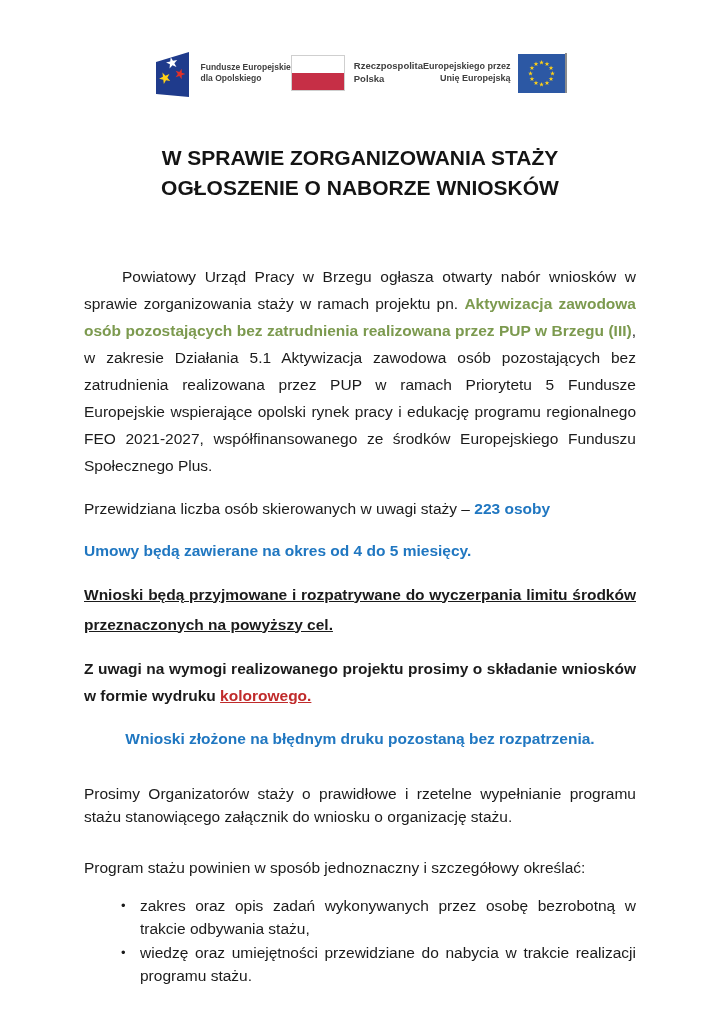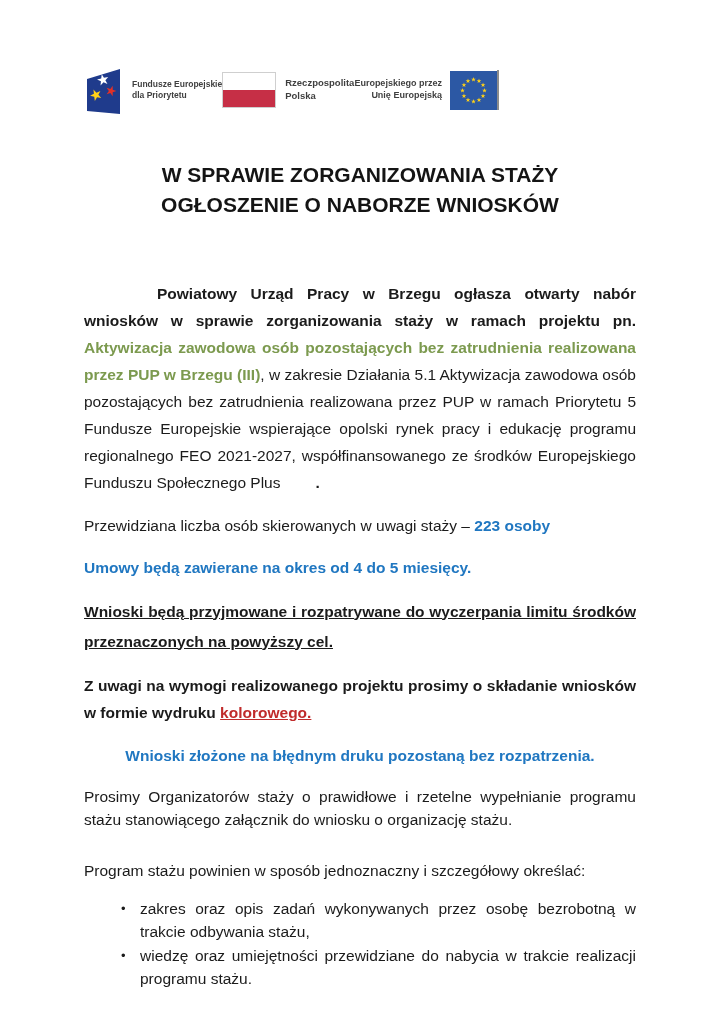--- a/index.html
+++ b/index.html
@@ -9,25 +9,25 @@
     margin:0 auto;
     background:#ffffff;
     box-sizing:border-box;
     padding:0 88px 0 84px;
     font-family:"Liberation Sans","DejaVu Sans",sans-serif;
     color:#1b1b1b;
     overflow:hidden;
   }
   
   .header{
-    margin-top:66px;
+    margin-top:49px;
     height:48px;
     display:flex;
     align-items:center;
-    justify-content:flex-start;
+    justify-content:center;
   }
   .logo-block{display:flex;align-items:center;}
   .logo-fe .logo-text{margin-left:8px;}
   .logo-text{
     font-size:8.5px;font-weight:700;color:#3f3f3f;line-height:1.32;
   }
   .logo-pl .flag-pl{
     width:54px;height:36px;border:1px solid #cfcfcf;box-sizing:border-box;
     display:flex;flex-direction:column;
   }
@@ -48,23 +48,23 @@
   }
   
   .para{font-size:15.5px;line-height:27px;text-align:justify;}
   .p1{margin-top:60px;text-indent:38px;}
   .p2{margin-top:10px;text-align:left;}
   .p3{margin-top:12px;text-align:left;}
   .p4{margin-top:8px;line-height:30px;font-weight:700;}
   .p4 span{text-decoration:underline;}
   .p5{margin-top:12px;font-weight:700;}
   .p6{margin-top:12px;text-align:center;font-weight:700;}
-  .p7{margin-top:16px;line-height:23px;}
+  .p7{margin-top:30px;line-height:23px;}
   .p8{margin-top:28px;line-height:23px;text-align:left;}
-  .bold{font-weight:700;margin-left:35px;}
+  .bold{font-weight:400;}
   .green{color:#7c9a4f;font-weight:700;}
   .blue{color:#2077c1;font-weight:700;}
   .red-u{color:#c02b2b;font-weight:700;text-decoration:underline;}
   
   .bullets{margin:12px 0 0 0;padding:0;list-style:none;}
   .bullets li{
     position:relative;
     padding-left:56px;
     font-size:15.5px;line-height:23px;text-align:justify;
   }
@@ -86,21 +86,21 @@
         <defs>
           <polygon id="star5" points="0,-6 1.41,-1.94 5.71,-1.85 2.28,0.74 3.53,4.85 0,2.4 -3.53,4.85 -2.28,0.74 -5.71,-1.85 -1.41,-1.94"></polygon>
         </defs>
         <polygon points="3,13 36,3 36,48 3,45" fill="#1f3b8c"></polygon>
         <use href="#star5" fill="#ffffff" transform="translate(19,14) rotate(-12)"></use>
         <use href="#star5" fill="#e03128" transform="translate(27,25) scale(0.9) rotate(18)"></use>
         <use href="#star5" fill="#ffd117" transform="translate(12,29) rotate(-25)"></use>
       </svg>
       <div class="logo-text">
         <div>Fundusze Europejskie</div>
-        <div>dla Priorytetu</div>
+        <div>dla Opolskiego</div>
       </div>
     </div>
 
     <div class="logo-block logo-pl">
       <div class="flag-pl">
         <div class="white"></div>
           <div class="red"></div>
       </div>
       <div class="logo-text">
         <div>Rzeczpospolita</div>

